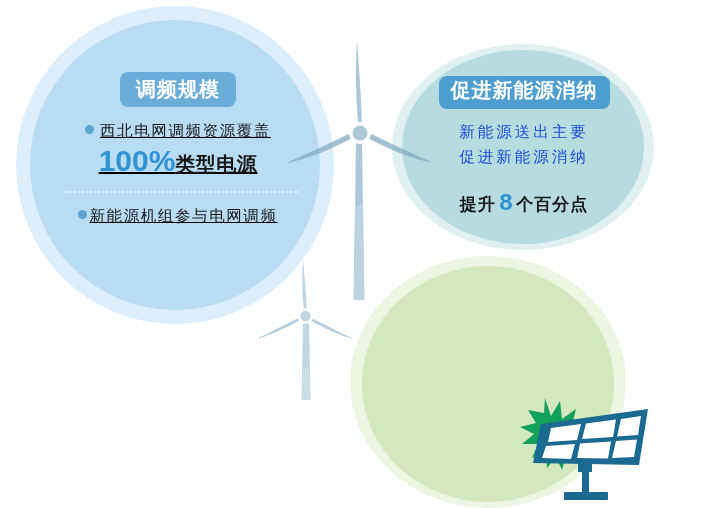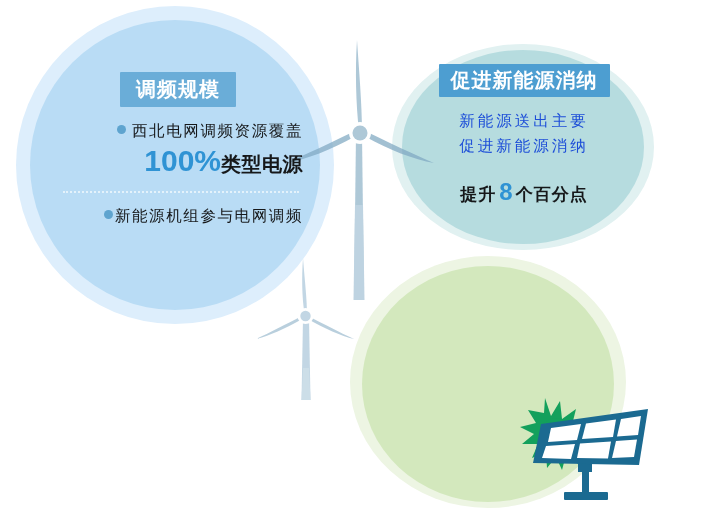--- a/index.html
+++ b/index.html
@@ -43,39 +43,40 @@
     width: 725px; height: 508px;
     pointer-events: none;
   }
 
   
   .panel {
     position: absolute;
     text-align: center;
   }
   #panel1 { left: 42px;  top: 72px;  width: 272px; }
-  #panel2 { left: 408px; top: 64px;  width: 232px; }
+  #panel2 { left: 408px; top: 76px;  width: 232px; font-family: Liberation Mono, monospace; }
   #panel3 { left: 366px; top: 294px; width: 244px; }
 
   .badge {
     display: inline-block;
-    border-radius: 1px;
+    border-radius: 8px;
     color: #ffffff;
     font-weight: bold;
     letter-spacing: 1px;
     line-height: 1;
     white-space: nowrap;
   }
   #badge1 { background: #6aadd8; font-size: 20px; padding: 7px 16px 8px; }
   #badge2 { background: #4d9ed1; font-size: 20px; padding: 6px 12px 7px; }
   #badge3 { background: #4d9ed1; font-size: 18px; padding: 6px 14px 7px; }
 
   .bullet-block {
-    text-align: right;
+    text-align: center;
     margin: 0 auto;
+    text-decoration: underline;
   }
   #bullets1 { width: 250px; }
 
   .bullet-line {
     white-space: nowrap;
     font-size: 15.5px;
     color: #16181a;
     letter-spacing: 1.6px;
   }
   .dot {

